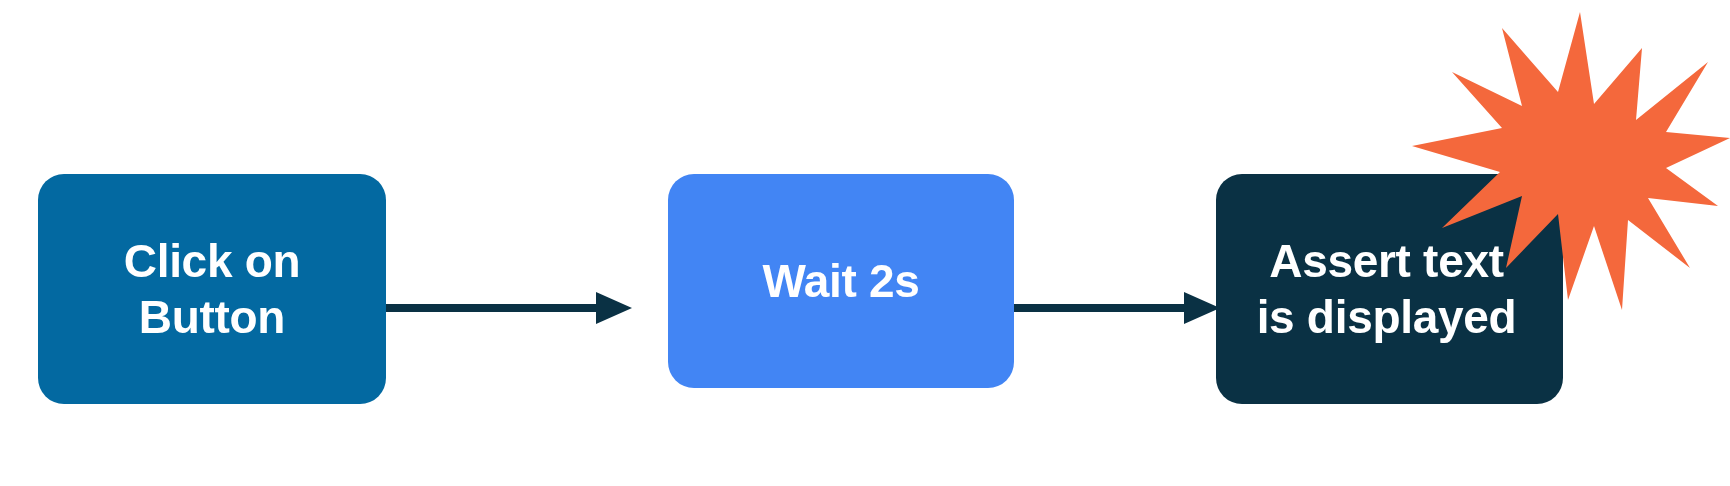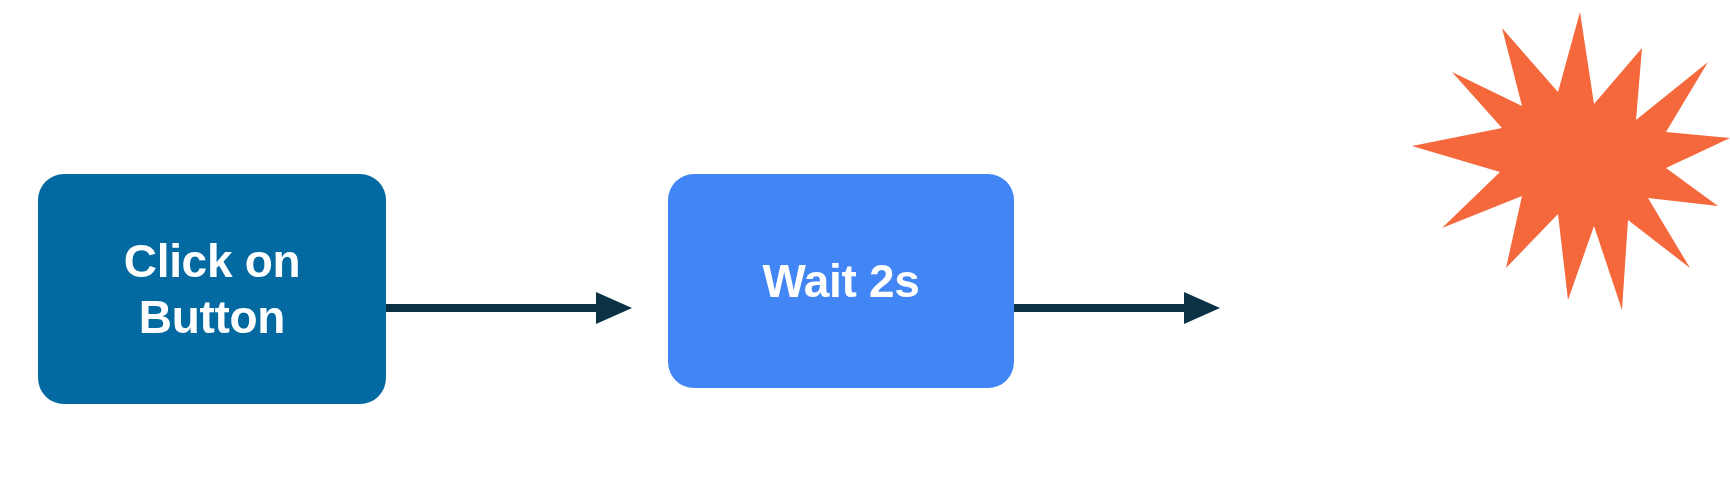--- a/index.html
+++ b/index.html
@@ -99,20 +99,24 @@
 
   <div id="node-click" class="node" style="background:#0369a1">
     <span class="node-label">Click on
 Button</span>
   </div>
 
   <div id="node-wait" class="node" style="background:#4285F4">
     <span class="node-label">Wait 2s</span>
   </div>
 
+  <div id="node-assert" class="node" style="background:#0A3144">
+    <span class="node-label">Assert text
+is displayed</span>
+  </div>
 
   <svg id="burst" viewBox="0 0 332 330">
     <polygon fill="#F4683C" points="
       182,12
       196,104
       244,48
       238,120
       310,62
       268,132
       332,138

